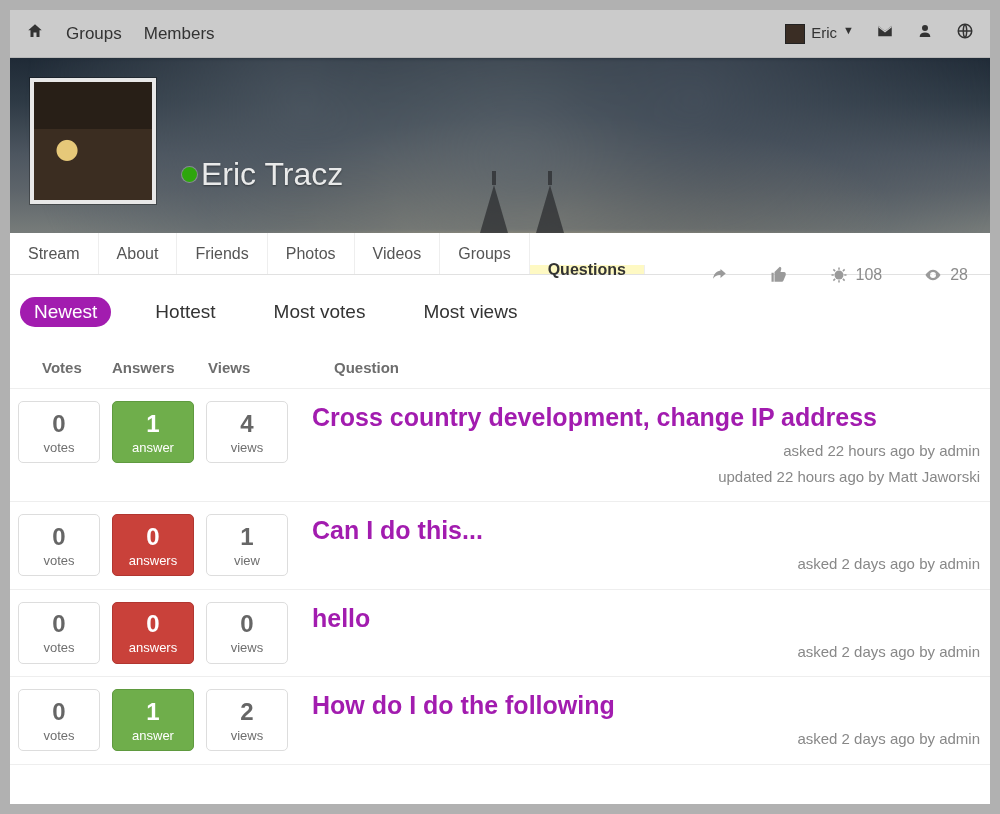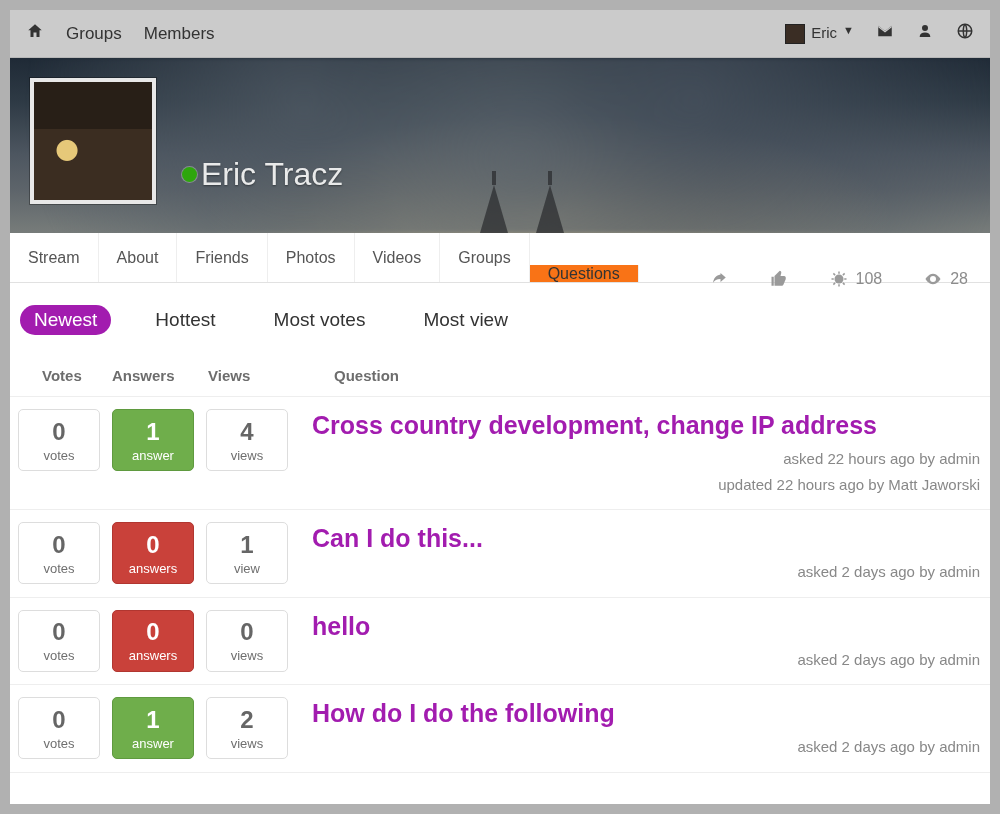--- a/index.html
+++ b/index.html
@@ -96,35 +96,35 @@
     font-size: 32px;
     color: #e9eaea;
     font-weight: 400;
     text-shadow: 0 1px 2px rgba(0,0,0,0.4);
   }
 
   
   .profile-tabs {
     display: flex;
     align-items: stretch;
-    height: 50px;
+    height: 42px;
     border-bottom: 1px solid #e1e1e1;
     background: #fff;
     font-size: 16px;
     color: #555;
   }
   .ptab {
     padding: 0 18px;
     display: flex; align-items: center;
     border-right: 1px solid #eee;
     cursor: pointer;
   }
   .ptab.active {
-    background: #f97316;
-    font-weight: 400;
+    background: #fef9c3;
+    font-weight: 700;
     color: #333;
     margin-top: 32px;
   }
   .profile-stats {
     margin-left: auto;
     display: flex; align-items: center; gap: 42px;
     padding: 0 22px;
     color: #8c8c8c;
     font-size: 16px;
     margin-top: 42px;
@@ -313,21 +313,21 @@
           </svg>
         <span>28</span>
       </span>
     </div>
   </div>
 
   <div class="sort-row" id="sortrow">
       <span class="sort-pill active">Newest</span>
       <span class="sort-pill">Hottest</span>
       <span class="sort-pill">Most votes</span>
-      <span class="sort-pill">Most view</span>
+      <span class="sort-pill">Most views</span>
     </div>
 
   <div class="col-headers">
     <div class="ch-votes">Votes</div>
     <div class="ch-answers">Answers</div>
     <div class="ch-views">Views</div>
     <div class="ch-question">Question</div>
   </div>
 
   <div class="q-list" id="qlist">

